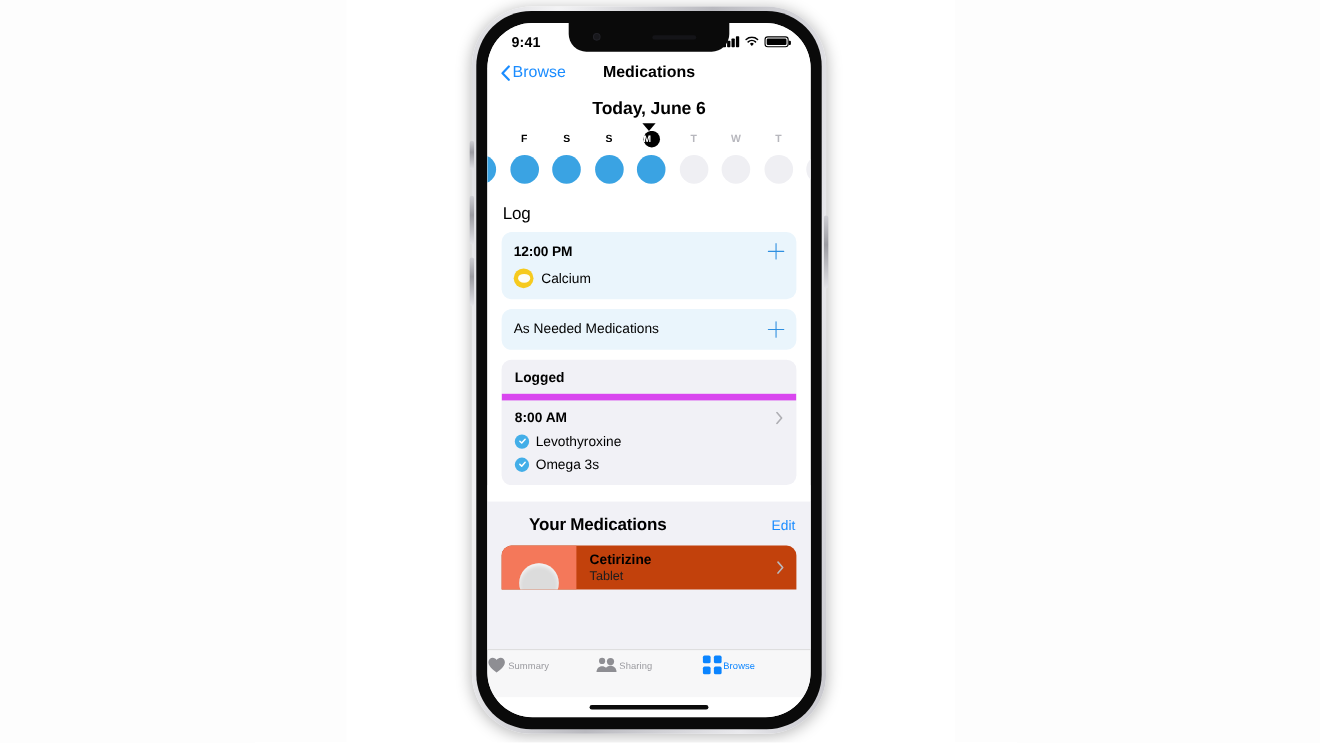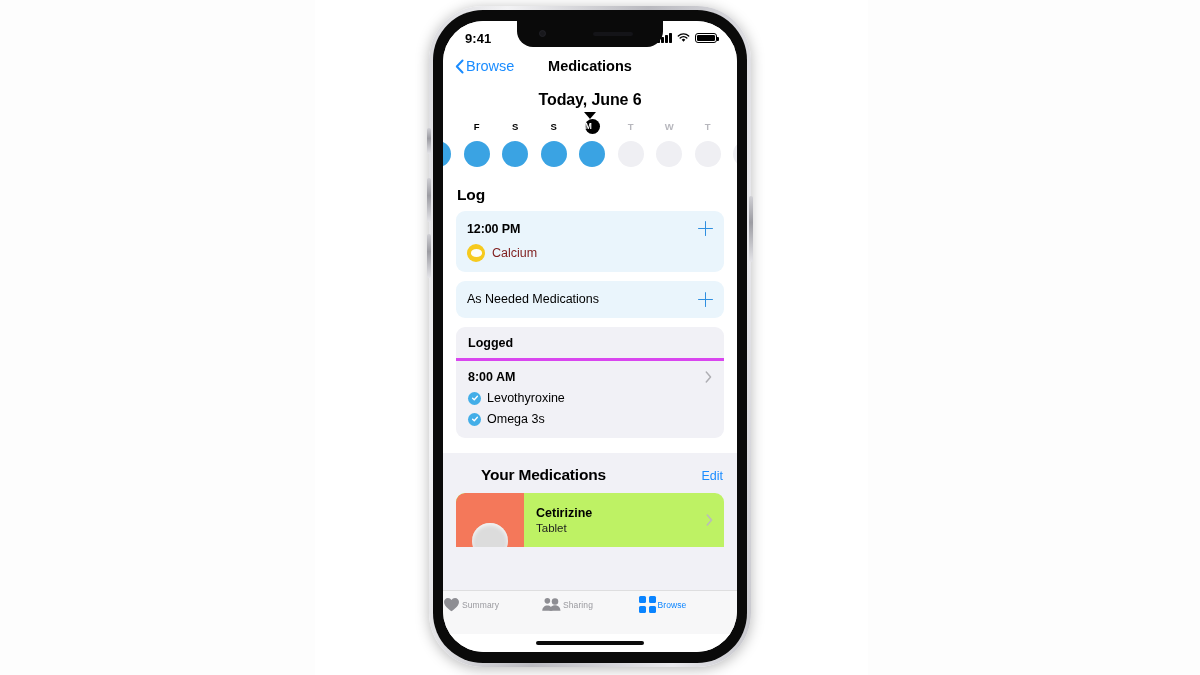--- a/index.html
+++ b/index.html
@@ -257,21 +257,21 @@
     width: 26px; height: 26px;
     border-radius: 50%;
     margin-top: 7px;
   }
   .day-dot.filled { background: #3aa3e3; }
   .day-dot.empty  { background: #efeff3; }
 
   
   .sec-title {
     font-size: 15.5px;
-    font-weight: bold;
+    font-weight: normal;
     color: #000;
     padding: 11px 14px 7px;
     letter-spacing: -0.15px;
   }
 
   
   .card {
     margin: 0 13px 9px;
     border-radius: 9px;
     padding: 9px 11px 10px;
@@ -322,41 +322,41 @@
     flex: 0 0 18px;
   }
   .pill-icon i {
     display: block;
     width: 11px; height: 7.5px;
     border-radius: 50%;
     background: #fdfdf8;
   }
   .med-name {
     font-size: 12.5px;
-    color: #7f1d1d;
+    color: #000000;
   }
 
   .asneeded-row {
     display: flex;
     align-items: center;
     justify-content: space-between;
     padding: 1px 0;
   }
   .asneeded-label {
     font-size: 12.5px;
     color: #000;
   }
 
   
   .logged-head {
     padding: 9px 12px 8px;
     font-size: 12.5px;
     font-weight: bold;
     color: #000;
-    border-bottom: 3px solid #d946ef;
+    border-bottom: 6px solid #d946ef;
   }
   .logged-body { padding: 9px 12px 12px; }
   .logged-time-row {
     display: flex;
     align-items: center;
     justify-content: space-between;
   }
   .logged-time {
     font-size: 12.5px;
     font-weight: bold;
@@ -402,26 +402,26 @@
     color: #000;
     letter-spacing: -0.2px;
   }
   .edit-link {
     font-size: 12.5px;
     color: #1a8cff;
     cursor: pointer;
   }
   .med-card {
     margin: 0 13px;
-    background: #bef264;
+    background: #c2410c;
     border-radius: 9px 9px 0 0;
     display: flex;
     align-items: stretch;
     overflow: hidden;
-    height: 54px;
+    height: 40px;
   }
   .med-thumb {
     flex: 0 0 68px;
     background: #f4785a;
     position: relative;
     border-radius: 9px 0 0 0;
   }
   .med-thumb i {
     position: absolute;
     left: 50%;

